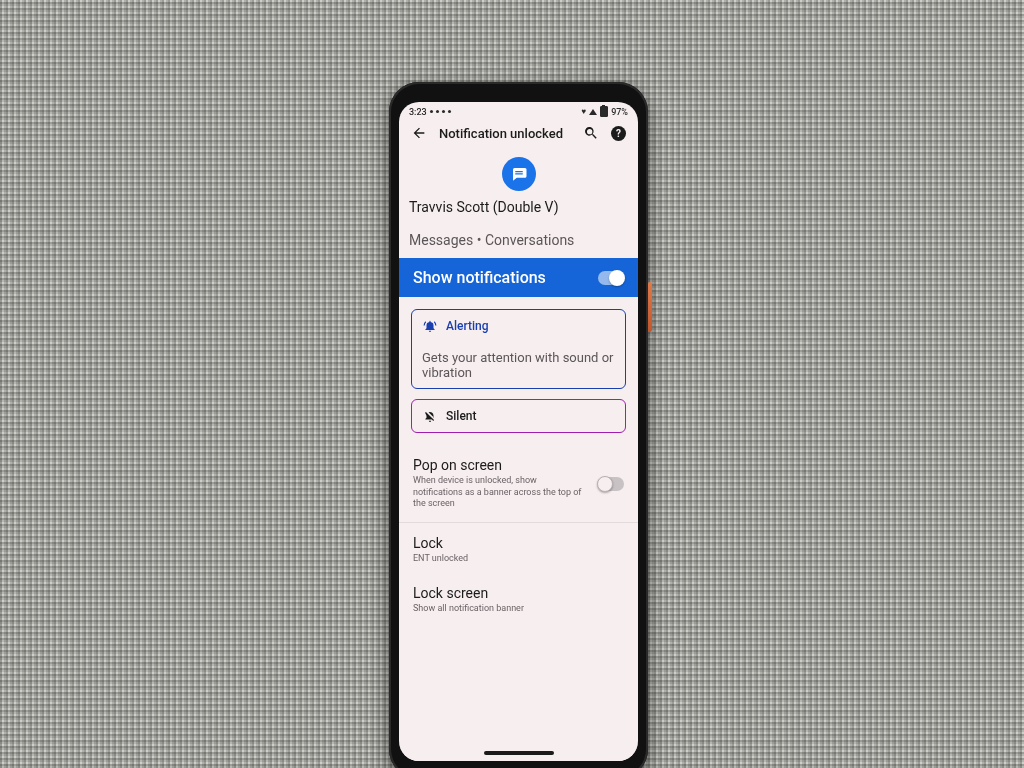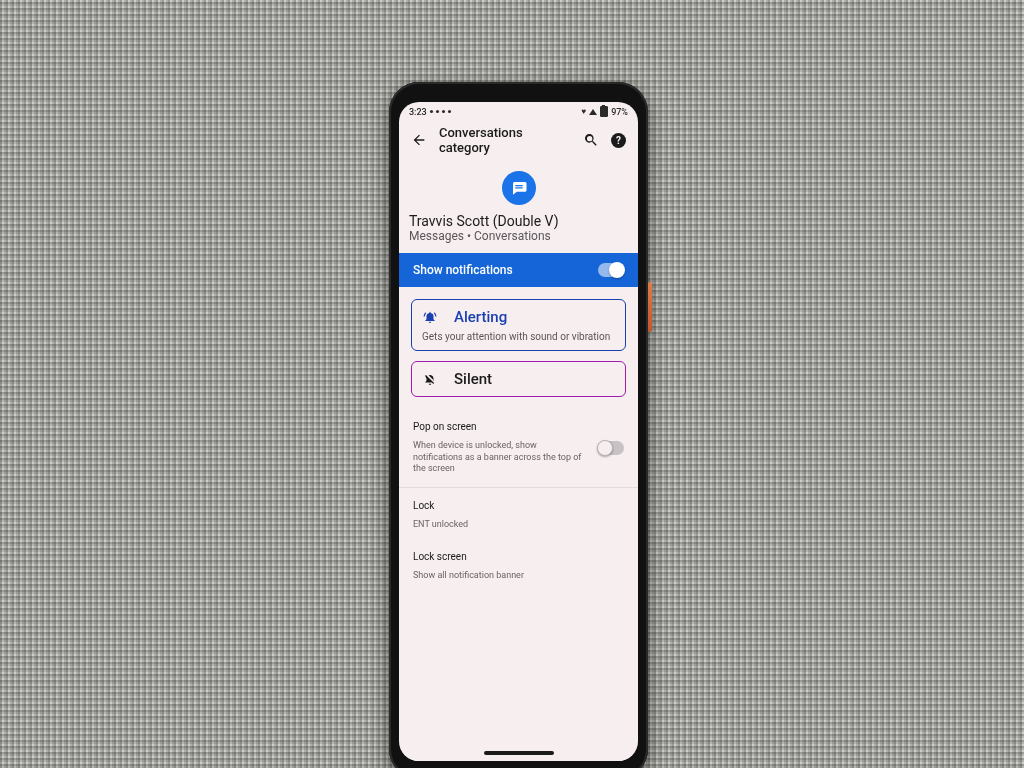--- a/index.html
+++ b/index.html
@@ -50,42 +50,42 @@
   
   .appbar{display:flex;align-items:center;gap:12px;padding:6px 12px 4px;}
   .appbar .title{flex:1;font-size:13px;font-weight:500;}
   .icn{width:16px;height:16px;display:inline-flex;align-items:center;justify-content:center;color:#1b1b1b;}
   .help{width:15px;height:15px;border-radius:50%;background:#1b1b1b;color:#f6eeef;font-size:10px;font-weight:700;display:flex;align-items:center;justify-content:center;}
   
   .hero{padding:8px 10px 10px;}
   .appicon{width:34px;height:34px;border-radius:50%;background:#1a73e8;margin:4px auto 8px;display:flex;align-items:center;justify-content:center;}
   .appicon svg{width:18px;height:18px;}
   .hero h1{margin:0;font-size:14px;font-weight:400;}
-  .hero .sub{font-size:12px;color:#5c5659;margin-top:0;}
+  .hero .sub{font-size:14px;color:#5c5659;margin-top:17px;}
   
   .bluebar{background:#1565d8;color:#fff;display:flex;align-items:center;justify-content:space-between;
-    padding:10px 14px;font-size:12px;font-weight:500;}
+    padding:10px 14px;font-size:16px;font-weight:500;}
   .switch{width:26px;height:14px;border-radius:8px;background:rgba(255,255,255,0.55);position:relative;}
   .switch .knob{position:absolute;top:-1px;width:16px;height:16px;border-radius:50%;background:#fff;box-shadow:0 1px 2px rgba(0,0,0,0.3);}
   .switch.on .knob{right:-1px;}
   .switch.off{background:#c9c2c4;}
   .switch.off .knob{left:-1px;background:#f6eeef;border:1px solid #b8b1b3;box-sizing:border-box;}
   .switch.onblue{background:#a8c6ef;}
   .switch.onblue .knob{right:-1px;background:#1565d8;}
   
   .cards{padding:12px 12px 4px;}
   .card{border:1px solid #a21caf;border-radius:6px;padding:8px 10px;margin-bottom:10px;background:#f6eeef;}
   .card.sel{border:1.5px solid #1a3fb0;}
-  .card .row1{display:flex;align-items:center;gap:16px;font-size:15px;font-weight:500;}
+  .card .row1{display:flex;align-items:center;gap:8px;font-size:12px;font-weight:500;}
   .card.sel .row1{color:#1a3fb0;}
-  .card .desc{font-size:10px;color:#5c5659;margin-top:5px;}
+  .card .desc{font-size:13px;color:#5c5659;margin-top:16px;}
   
   .row{padding:10px 14px;}
-  .row .t{font-size:10px;color:#1b1b1b;}
-  .row .s{font-size:9px;color:#6a6265;margin-top:8px;max-width:170px;line-height:1.3;}
+  .row .t{font-size:14px;color:#1b1b1b;}
+  .row .s{font-size:9px;color:#6a6265;margin-top:2px;max-width:170px;line-height:1.3;}
   .row.flex{display:flex;align-items:center;justify-content:space-between;gap:10px;}
   .hr{height:1px;background:#e3dadd;margin:2px 0;}
   .fade{position:absolute;left:0;right:0;bottom:0;height:22px;
     background:linear-gradient(to bottom,rgba(246,238,239,0),#f6eeef 70%);}
 </style>
 </head>
 <body>
 
 <div class="stage">
   <div class="phone">
@@ -107,21 +107,21 @@
           <span>97%</span>
         </div>
       </div>
 
       <div class="appbar">
         <span class="icn">
           <svg viewBox="0 0 24 24" width="16" height="16">
               <path fill="currentColor" d="M20 11H7.8l5.6-5.6L12 4l-8 8 8 8 1.4-1.4L7.8 13H20z"></path>
             </svg>
         </span>
-        <span class="title">Conversations category</span>
+        <span class="title">Notification unlocked</span>
         <span class="icn">
           <svg viewBox="0 0 24 24" width="16" height="16">
               <path fill="currentColor" d="M15.5 14h-.8l-.3-.3a6.5 6.5 0 10-.7.7l.3.3v.8l5 5 1.5-1.5-5-5zM10 14a4 4 0 110-8 4 4 0 010 8z"></path>
             </svg>
         </span>
         <span class="help">?</span>
       </div>
 
       <div class="hero">
         <div class="appicon">

